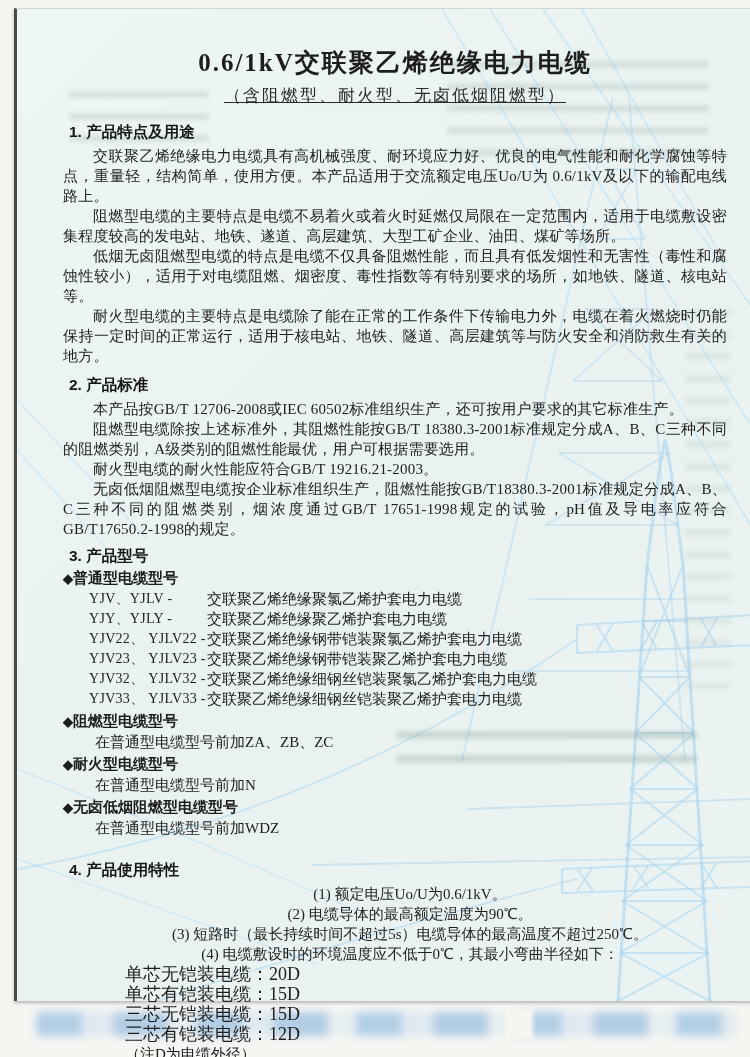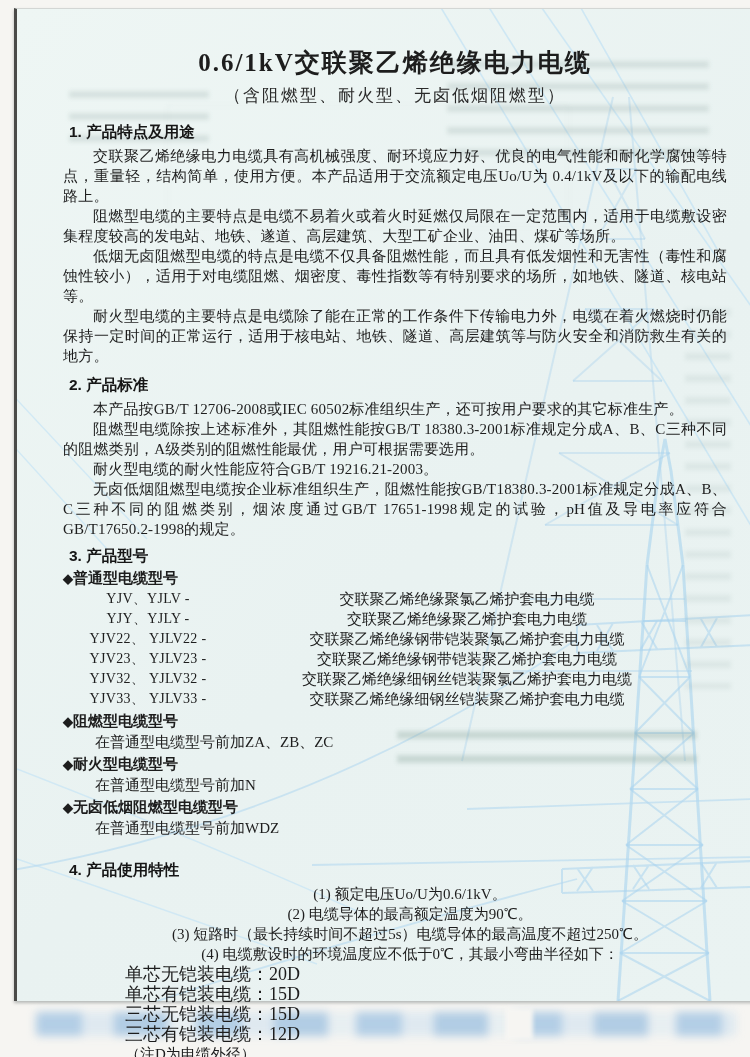--- a/index.html
+++ b/index.html
@@ -20,38 +20,38 @@
   .content{
     position:relative;z-index:3;
     padding:0 26px 0 46px;
   }
   .doc-title{
     margin:38px 0 0 0;text-align:center;
     font-size:25px;line-height:32px;font-weight:bold;letter-spacing:2px;
   }
   .doc-subtitle{
     margin:6px 0 0 0;text-align:center;
-    font-size:17px;line-height:22px;letter-spacing:2px;color:#2a2a2a;
+    font-size:17px;line-height:22px;letter-spacing:2px;color:#2a2a2a;text-decoration:underline;
   }
   .sec-heading{
     font-family:"Liberation Sans", sans-serif;
     font-weight:bold;font-size:15.5px;line-height:21px;
     margin:14px 0 0 6px;color:#161616;
   }
   .sec-heading.s2{margin-top:8px;}
   .sec-heading.s3{margin-top:6px;}
   .sec-heading.s4{margin-top:21px;}
   .body-block{margin-top:4px;}
   .para{
     margin:0;font-size:15px;line-height:20px;text-align:justify;
     text-indent:2em;letter-spacing:.2px;
   }
   .model-label{font-size:15px;line-height:20px;font-weight:bold;margin-top:2px;}
   .model-label .bullet{font-size:13px;}
-  .model-row{display:flex;padding-left:26px;font-size:15px;line-height:20px;text-align:center;}
+  .model-row{display:flex;padding-left:26px;font-size:15px;line-height:20px;}
   .model-code{flex:none;width:118px;font-size:14px;letter-spacing:.3px;}
   .model-desc{flex:1;}
   .group-note{padding-left:32px;font-size:15px;line-height:20px;}
   .usage-item{padding-left:30px;font-size:15px;line-height:20px;text-align:center;}
   .bend-item{padding-left:62px;font-size:18px;line-height:20px;}
   .foot-note{padding-left:62px;font-size:15px;line-height:20px;font-family:Liberation Serif, serif;}
   .page-number{
     margin-top:6px;text-align:center;font-size:14px;line-height:20px;
     letter-spacing:4px;color:#222;
   }
@@ -141,21 +141,21 @@
   <div class="bleed bleed-rows" style="left:668px;top:300px;width:46px;height:380px;opacity:.5;"></div>
   <div class="bleed bleed-rows green" style="left:380px;top:722px;width:300px;height:48px;"></div>
 
   <div class="content">
 
     <div class="doc-title">0.6/1kV交联聚乙烯绝缘电力电缆</div>
     <div class="doc-subtitle">（含阻燃型、耐火型、无卤低烟阻燃型）</div>
 
     <div class="sec-heading">1. 产品特点及用途</div>
     <div class="body-block">
-      <p class="para">交联聚乙烯绝缘电力电缆具有高机械强度、耐环境应力好、优良的电气性能和耐化学腐蚀等特点，重量轻，结构简单，使用方便。本产品适用于交流额定电压Uo/U为 0.4/1kV及以下的输配电线路上。</p>
+      <p class="para">交联聚乙烯绝缘电力电缆具有高机械强度、耐环境应力好、优良的电气性能和耐化学腐蚀等特点，重量轻，结构简单，使用方便。本产品适用于交流额定电压Uo/U为 0.6/1kV及以下的输配电线路上。</p>
       <p class="para">阻燃型电缆的主要特点是电缆不易着火或着火时延燃仅局限在一定范围内，适用于电缆敷设密集程度较高的发电站、地铁、遂道、高层建筑、大型工矿企业、油田、煤矿等场所。</p>
       <p class="para">低烟无卤阻燃型电缆的特点是电缆不仅具备阻燃性能，而且具有低发烟性和无害性（毒性和腐蚀性较小），适用于对电缆阻燃、烟密度、毒性指数等有特别要求的场所，如地铁、隧道、核电站等。</p>
       <p class="para">耐火型电缆的主要特点是电缆除了能在正常的工作条件下传输电力外，电缆在着火燃烧时仍能保持一定时间的正常运行，适用于核电站、地铁、隧道、高层建筑等与防火安全和消防救生有关的地方。</p>
     </div>
 
     <div class="sec-heading s2">2. 产品标准</div>
     <div class="body-block">
       <p class="para">本产品按GB/T 12706-2008或IEC 60502标准组织生产，还可按用户要求的其它标准生产。</p>
       <p class="para">阻燃型电缆除按上述标准外，其阻燃性能按GB/T 18380.3-2001标准规定分成A、B、C三种不同的阻燃类别，A级类别的阻燃性能最优，用户可根据需要选用。</p>
       <p class="para">耐火型电缆的耐火性能应符合GB/T 19216.21-2003。</p>

